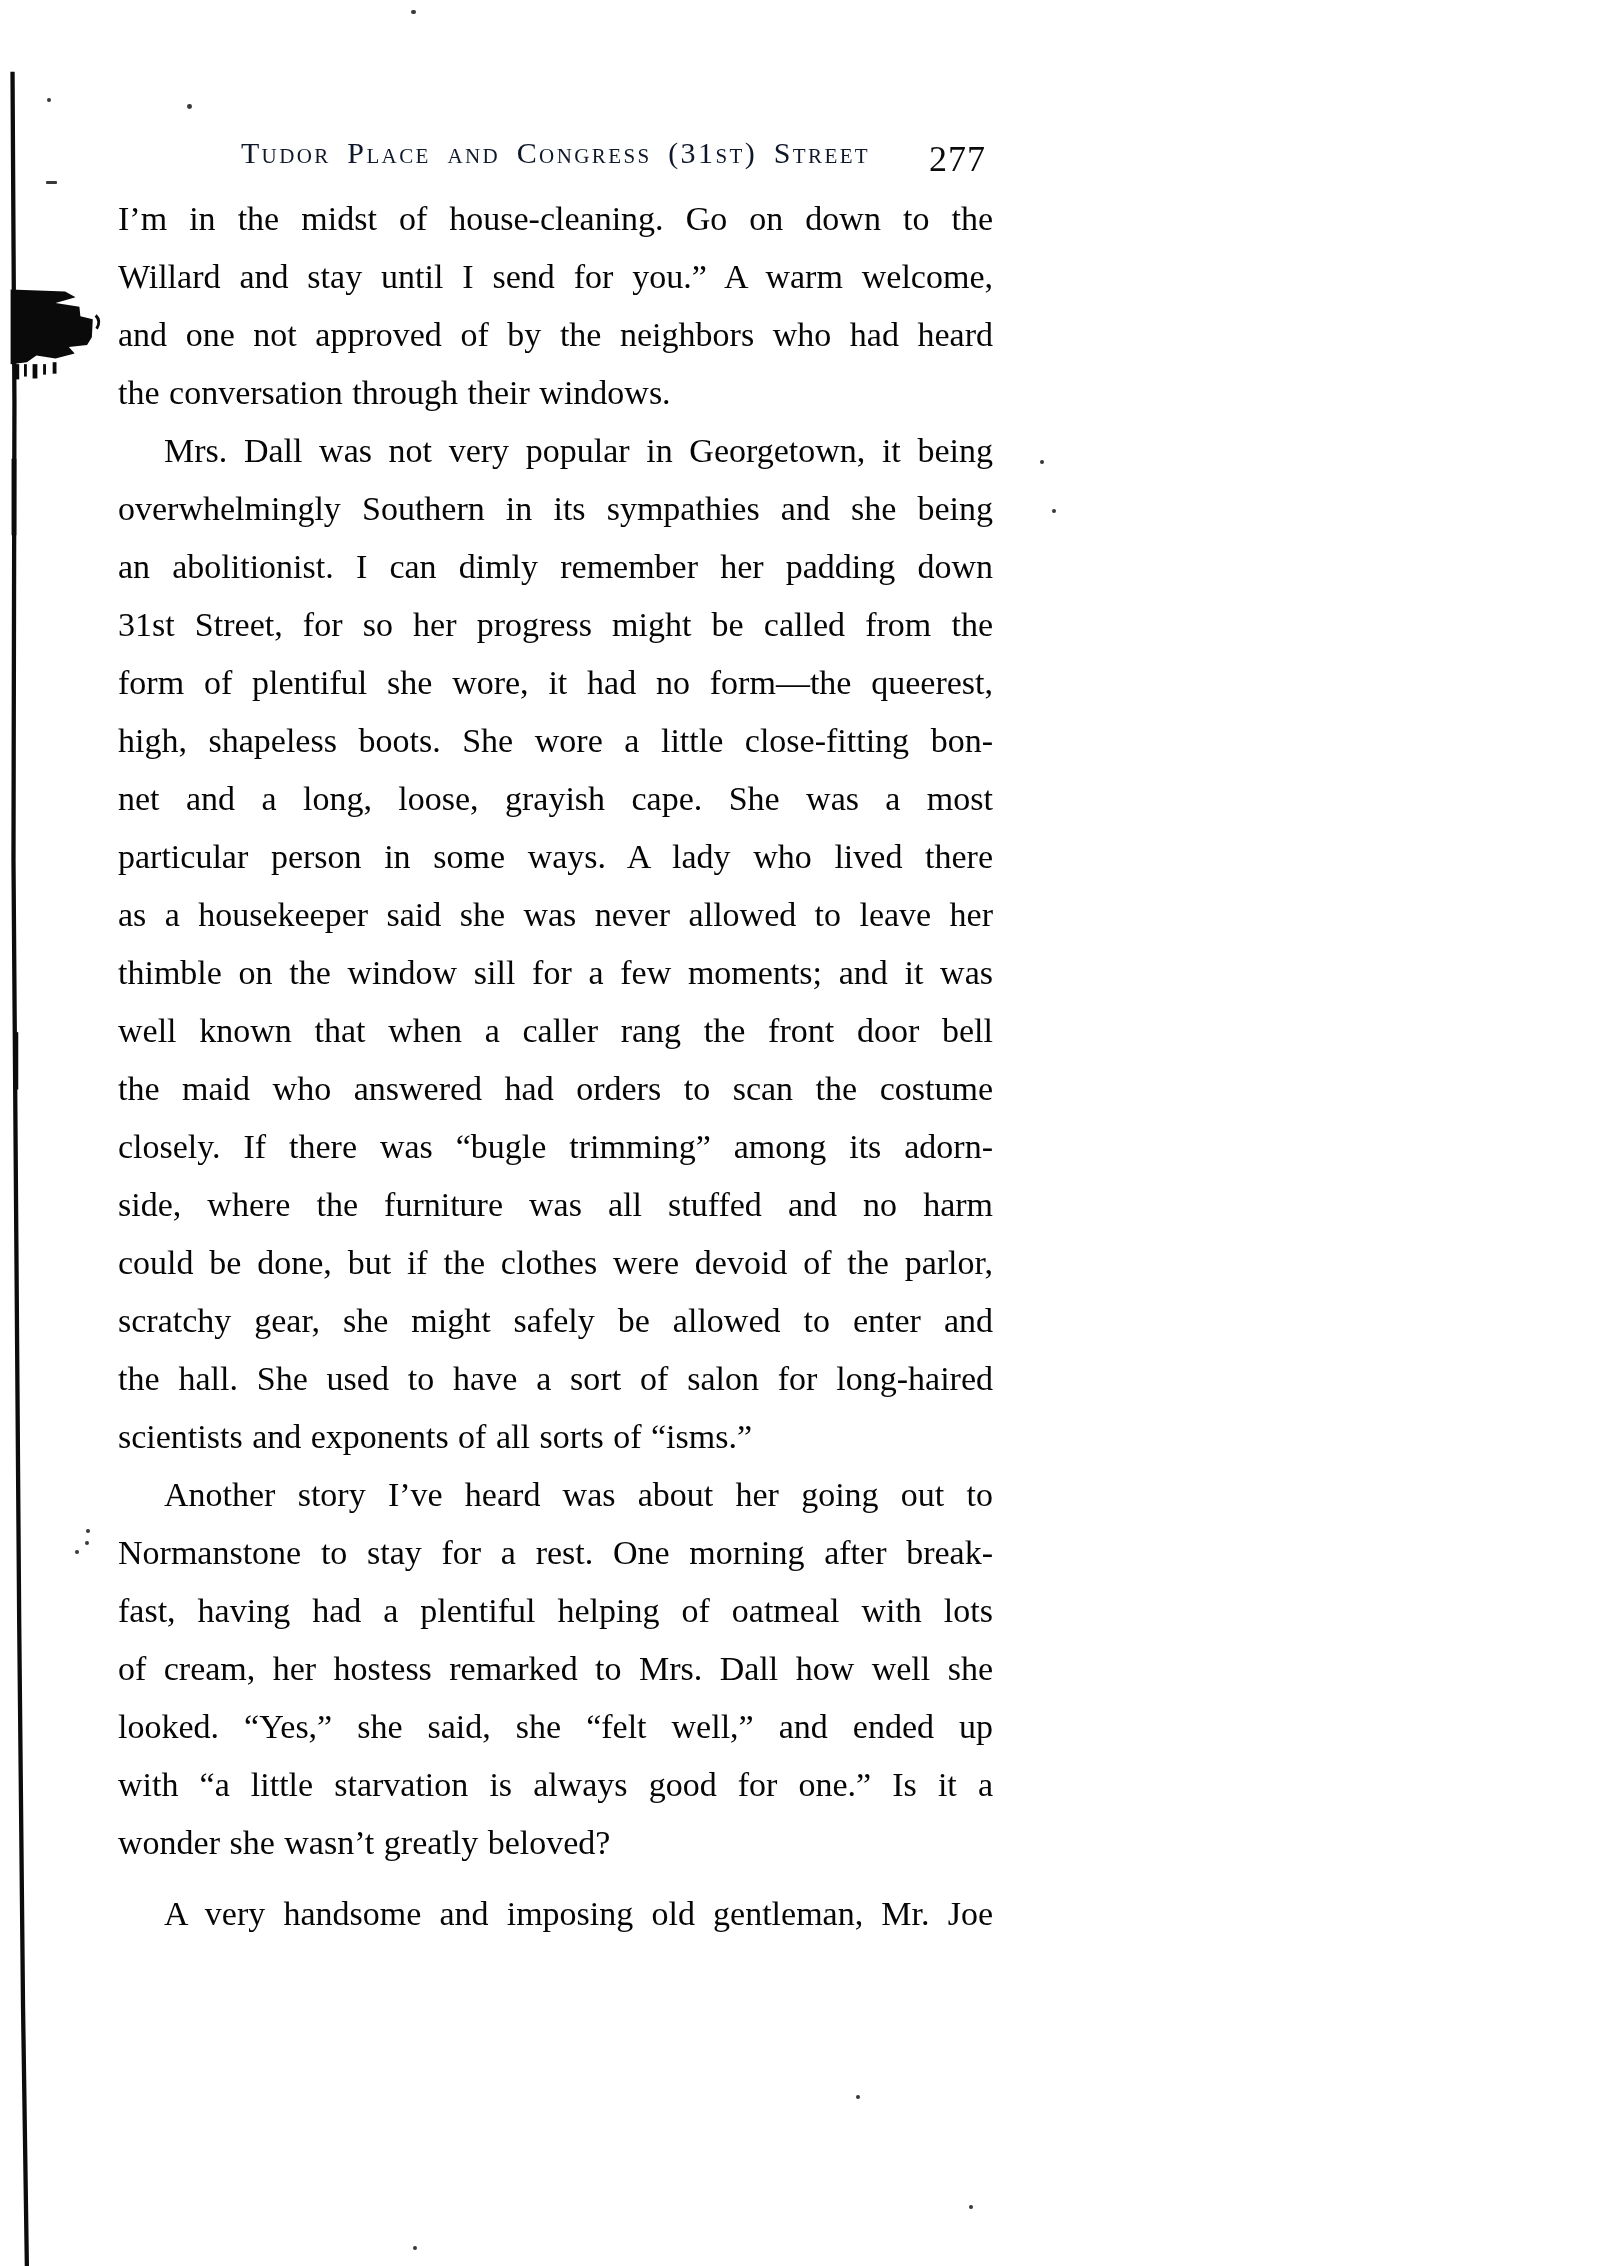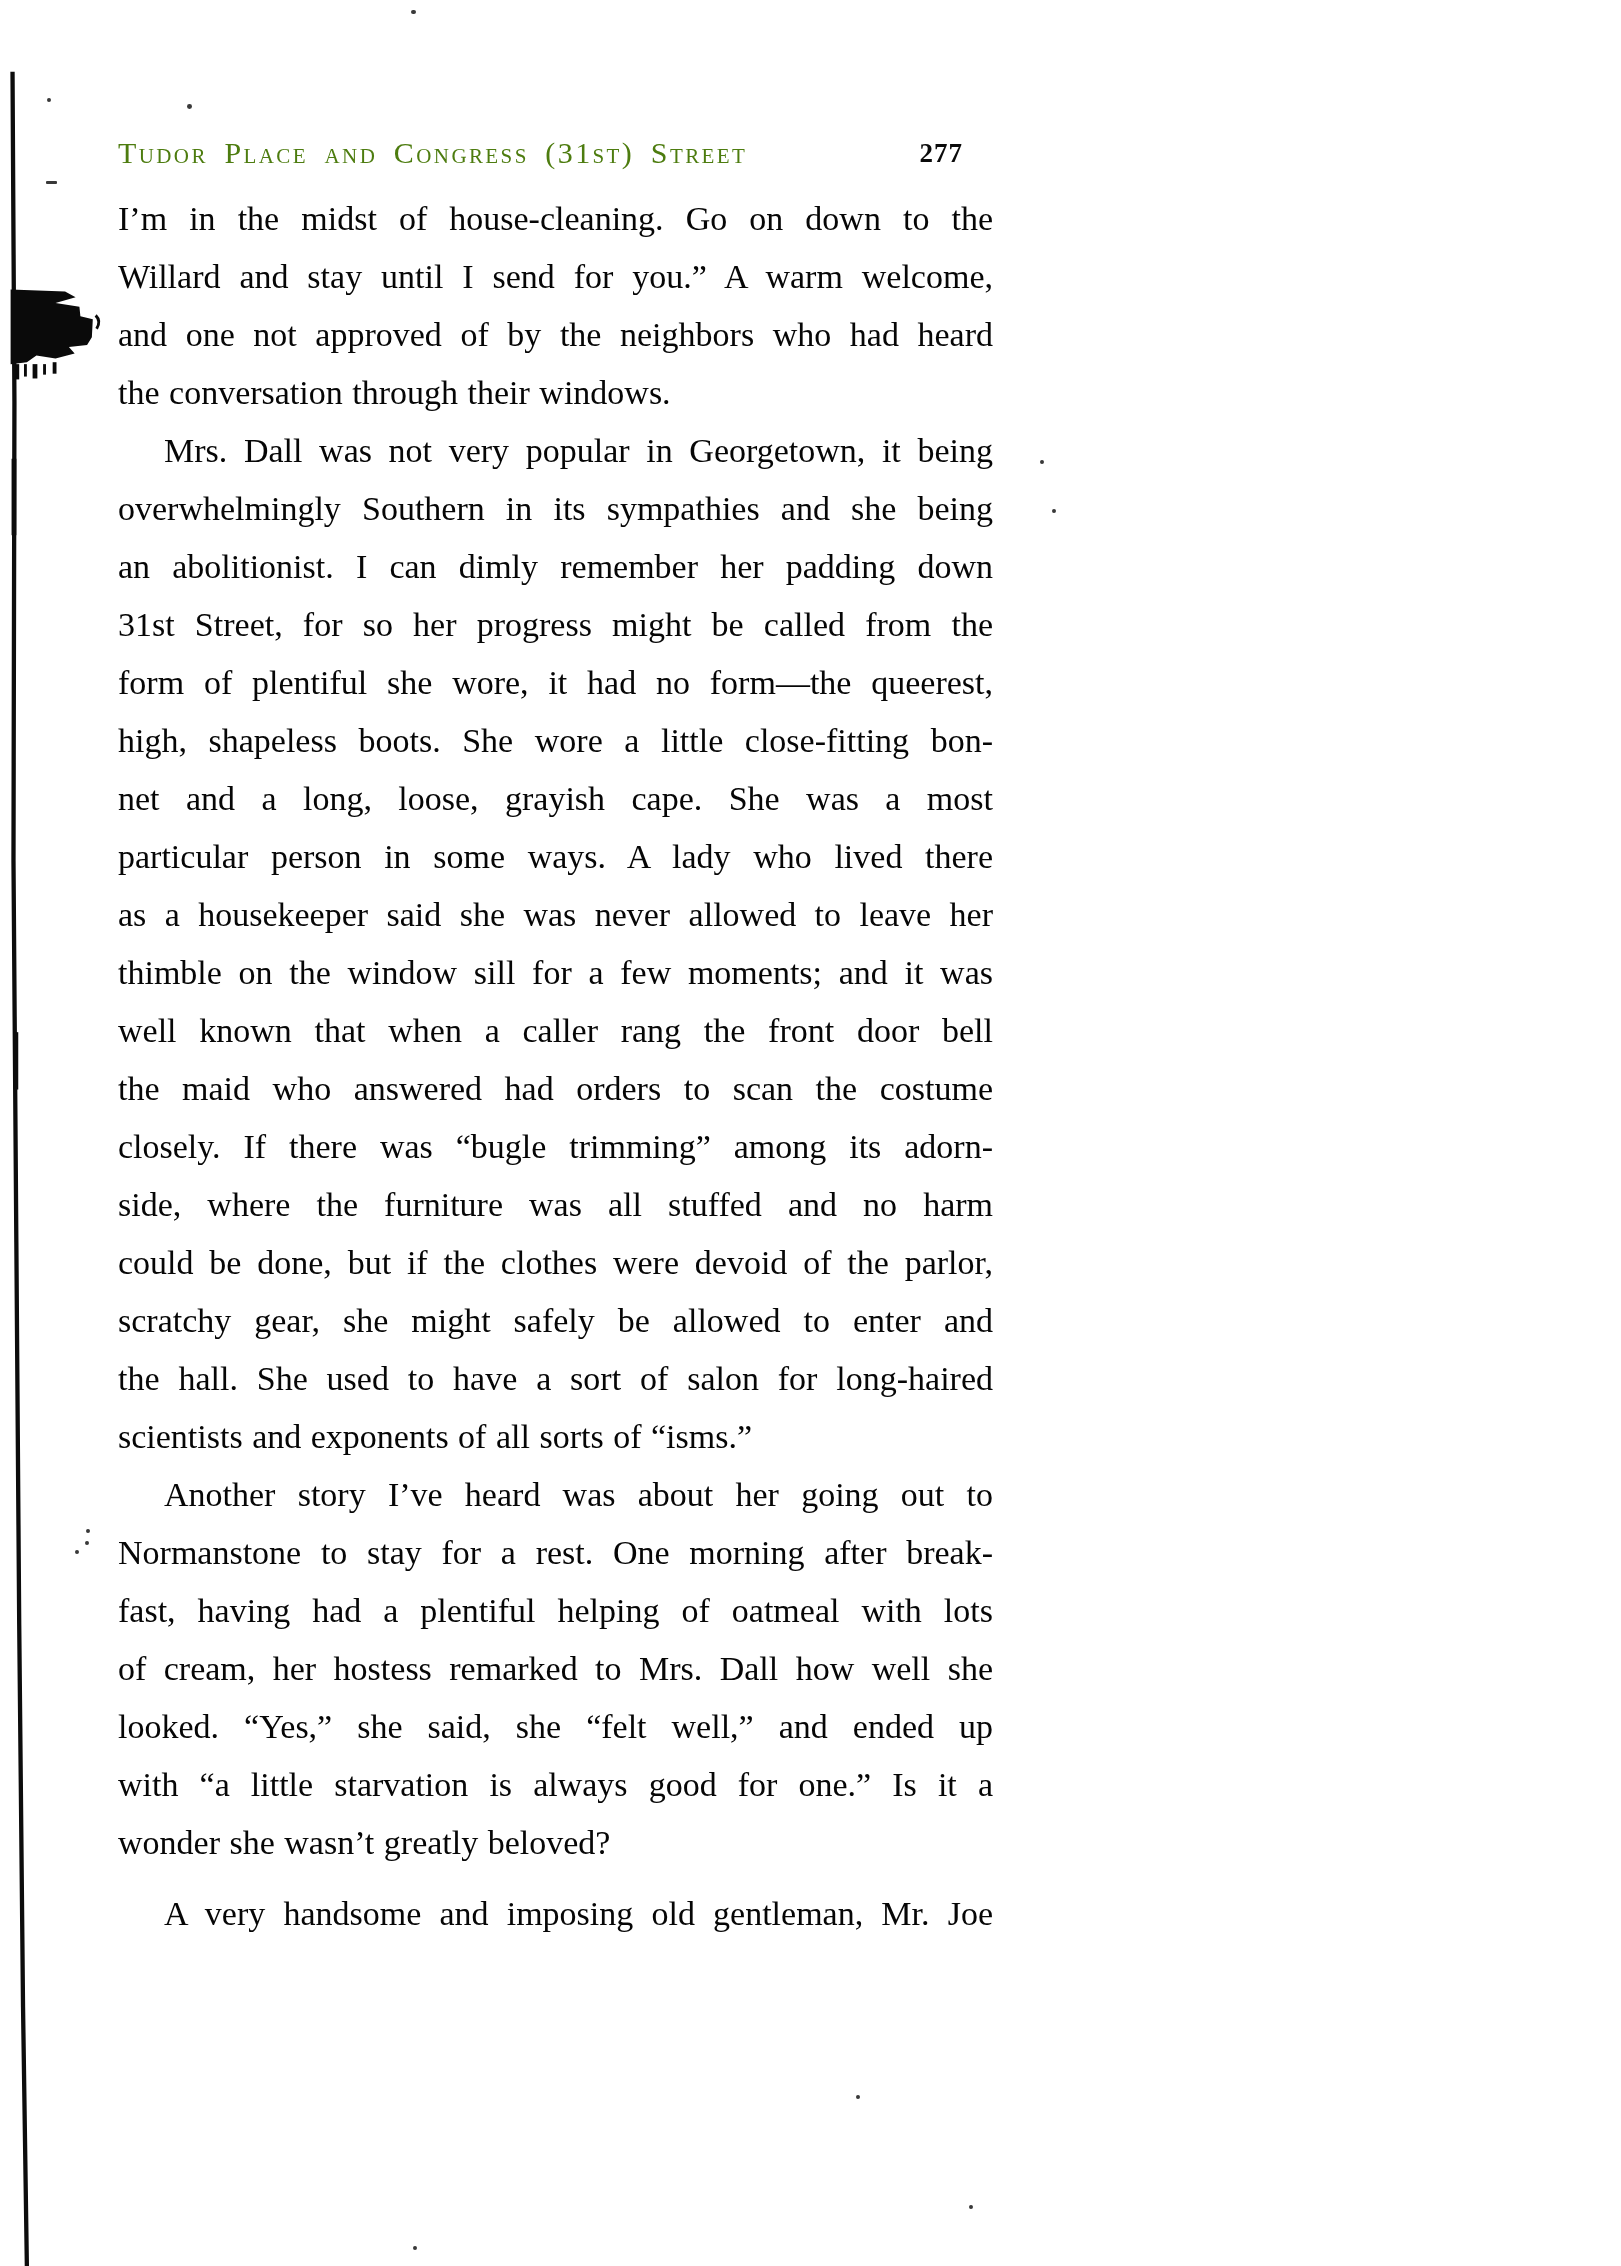--- a/index.html
+++ b/index.html
@@ -8,28 +8,28 @@
     width:1621px;height:2266px;
     background:#ffffff;
     overflow:hidden;
     font-family:"Liberation Serif","DejaVu Serif",serif;
     color:#060606;
   }
   .running-header{
     position:absolute;top:136px;left:118px;width:875px;height:42px;
   }
   .header-title{
-    display:block;
+    display:block;text-align:center;
     font-variant:small-caps;
     font-size:30px;letter-spacing:2.4px;word-spacing:6.7px;
-    color:#4d7c0f;
+    color:#0f172a;
   }
   .page-number{
-    position:absolute;right:30px;top:1.9px;
-    font-size:27px;letter-spacing:1px;color:#0a0a0a;font-weight:bold;
+    position:absolute;right:7px;top:1.9px;
+    font-size:36px;letter-spacing:1px;color:#0a0a0a;
   }
   .page-body{
     position:absolute;top:190px;left:118px;width:875px;
     font-size:34px;line-height:58px;
   }
   .para{margin:0;}
   .para .line{
     text-align:justify;
     text-align-last:justify;
     white-space:normal;

